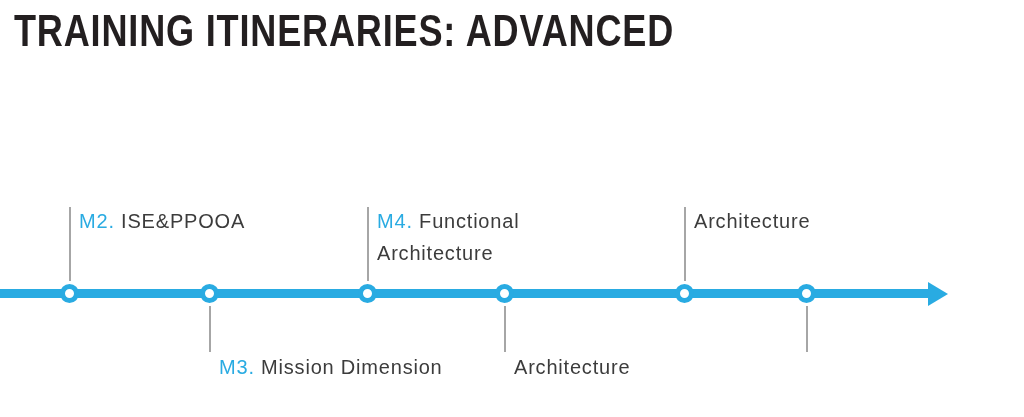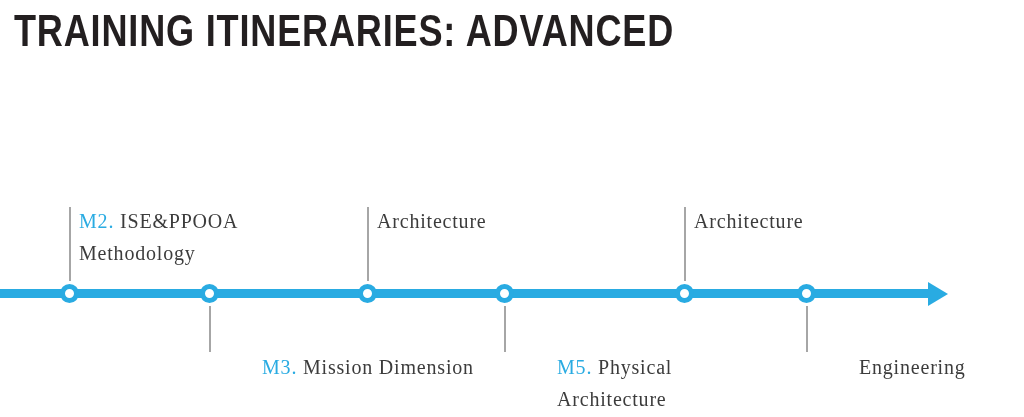--- a/index.html
+++ b/index.html
@@ -20,21 +20,21 @@
     position:absolute;
     left:14px;top:6px;
     font-size:44px;
     font-weight:bold;
     color:var(--title-text);
     letter-spacing:1px;
     white-space:nowrap;
     transform:scaleX(0.82);
     transform-origin:left top;
   }
-  .timeline{position:absolute;left:0;top:0;width:832px;height:417px;font-family:Liberation Serif, serif;}
+  .timeline{position:absolute;left:0;top:0;width:832px;height:417px;}
   .line{
     position:absolute;
     left:0;top:289px;
     width:930px;height:9px;
     background:var(--accent);
   }
   .arrowhead{
     position:absolute;
     left:928px;top:282px;
     width:0;height:0;
@@ -63,80 +63,78 @@
   .label{
     position:absolute;
     left:9px;
     font-size:20px;
     line-height:32px;
     letter-spacing:0.8px;
     color:var(--label-text);
     white-space:nowrap;
   }
   .node.above .label{top:205px;}
-  .node.below .label{top:351px;margin-left:43px;}
+  .node.below .label{top:351px;}
   .prefix{color:var(--accent);}
 </style>
 </head>
 <body>
 
 <div class="slide">
 
   <div class="title">TRAINING ITINERARIES: ADVANCED</div>
 
   <div class="timeline">
 
     <div class="line"></div>
     <div class="arrowhead"></div>
 
     <div class="node above" style="left:70px">
       <div class="stem"></div>
       <div class="dot"></div>
       <div class="label">
         <div><span class="prefix">M2.</span> <span>ISE&amp;PPOOA</span></div>
-        <div>Methodology</div>
       </div>
     </div>
 
     <div class="node below" style="left:210px">
       <div class="stem"></div>
       <div class="dot"></div>
       <div class="label">
         <div><span class="prefix">M3.</span> <span>Mission Dimension</span></div>
         <div></div>
       </div>
     </div>
 
     <div class="node above" style="left:368px">
       <div class="stem"></div>
       <div class="dot"></div>
       <div class="label">
+        <div><span class="prefix">M4.</span> <span>Functional</span></div>
         <div>Architecture</div>
       </div>
     </div>
 
     <div class="node below" style="left:505px">
       <div class="stem"></div>
       <div class="dot"></div>
       <div class="label">
-        <div><span class="prefix">M5.</span> <span>Physical</span></div>
         <div>Architecture</div>
       </div>
     </div>
 
     <div class="node above" style="left:685px">
       <div class="stem"></div>
       <div class="dot"></div>
       <div class="label">
         <div>Architecture</div>
       </div>
     </div>
 
     <div class="node below" style="left:807px">
       <div class="stem"></div>
       <div class="dot"></div>
       <div class="label">
-        <div>Engineering</div>
       </div>
     </div>
 
   </div>
 </div>
 
 </body></html>

